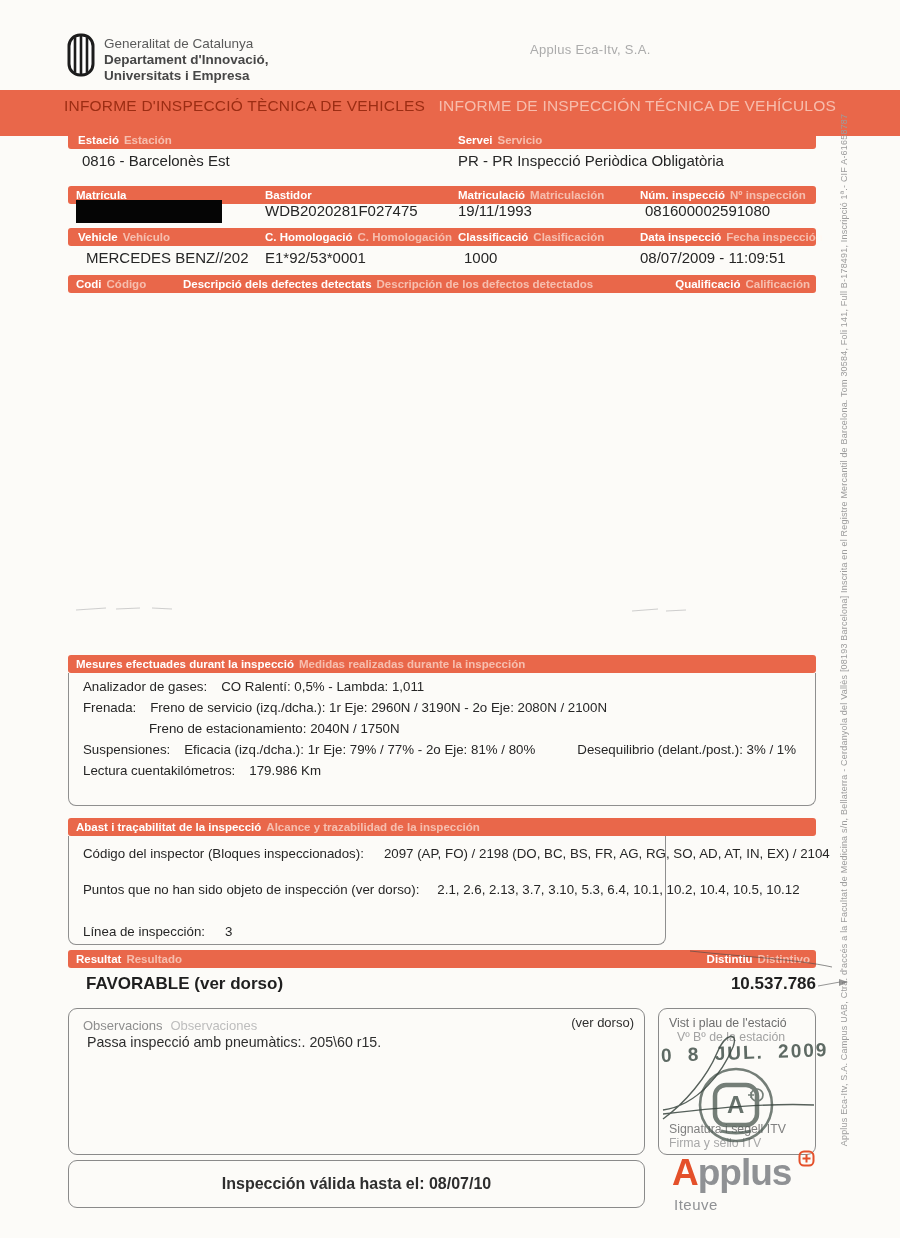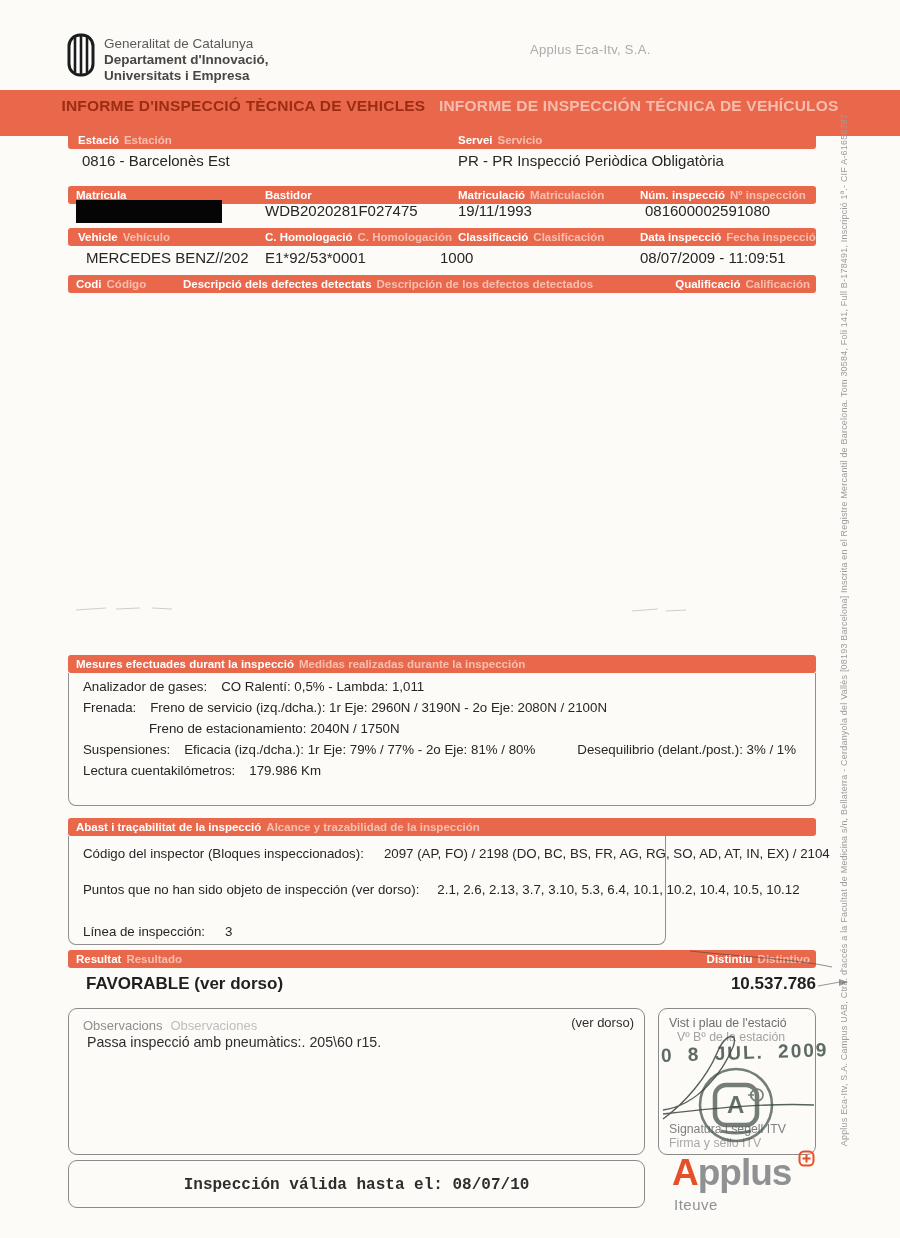--- a/index.html
+++ b/index.html
@@ -14,21 +14,21 @@
   .nowrap { white-space:nowrap; }
 
   
   .agency { position:absolute; left:104px; top:36px; font-size:13.5px; color:#5a5a5a; line-height:16px; }
   .agency .b { font-weight:bold; color:#474747; }
   .company-hdr { position:absolute; left:530px; top:42px; font-size:13px; color:#ABABAB; letter-spacing:.3px; }
 
   .title-band {
     position:absolute; left:0; top:90px; width:900px; height:46px;
     background:var(--accent); text-align:center; line-height:31px;
-    font-weight:bold; font-size:15.5px; white-space:nowrap; letter-spacing:.2px;
+    font-weight:normal; font-size:15.5px; white-space:nowrap; letter-spacing:.2px;
   }
   .title-band .t-ca { color:var(--titledark); }
   .title-band .t-es { color:rgba(255,240,232,.62); margin-left:9px; }
 
   
   .obar {
     position:absolute; left:68px; width:748px; height:18px;
     background:var(--accent); border-radius:3px; font-size:11.5px; line-height:18px;
   }
   .obar > span { position:absolute; white-space:nowrap; }
@@ -144,21 +144,21 @@
     </span>
     <span style="left:390px;">
       <span class="ca">Classificació</span><span class="es">Clasificación</span>
     </span>
     <span style="left:572px;">
       <span class="ca">Data inspecció</span><span class="es">Fecha inspección</span>
     </span>
   </div>
   <div class="val" style="left:86px; top:249px;">MERCEDES BENZ//202</div>
   <div class="val" style="left:265px; top:249px;">E1*92/53*0001</div>
-  <div class="val" style="left:440px; top:249px;">1000</div>
+  <div class="val" style="left:464px; top:249px;">1000</div>
   <div class="val" style="left:640px; top:249px;">08/07/2009 - 11:09:51</div>
 
   <div class="obar" style="top:275px;">
     <span style="left:8px;">
       <span class="ca">Codi</span><span class="es">Código</span>
     </span>
     <span style="left:115px;">
       <span class="ca">Descripció dels defectes detectats</span><span class="es">Descripción de los defectos detectados</span>
     </span>
     <span style="right:6px;">
@@ -242,21 +242,21 @@
       <text x="68" y="104" font-size="24" font-weight="bold" fill="#4E5B54" opacity="0.85" font-family="Liberation Sans, sans-serif">A</text>
 
       <g stroke="#39453F" stroke-width="1.4" fill="none" opacity="0.85">
         <path d="M4,101 C 40,96 64,62 74,38 C 80,22 66,24 58,44 C 48,68 26,94 4,110"></path>
         <path d="M4,105 C 55,99 118,94 155,96"></path>
       </g>
     </svg>
   </div>
 
   <div class="round-box" style="left:68px; top:1160px; width:577px; height:48px; text-align:center; line-height:46px;">
-    <span style="font-size:16px; font-weight:bold;font-family:Liberation Mono, monospace;">Inspección válida hasta el: 08/07/10</span>
+    <span style="font-size:16px; font-weight:bold;">Inspección válida hasta el: 08/07/10</span>
   </div>
 
   <div class="brand">
     <span class="brand-a">A</span><span class="brand-rest">pplus</span>
     <svg style="display:inline-block; vertical-align:18px; margin-left:2px;" width="17" height="17" viewBox="0 0 17 17">
       <rect x="1.5" y="1.5" width="14" height="14" rx="4.5" fill="none" stroke="#E4502A" stroke-width="2"></rect>
       <line x1="8.5" y1="4.5" x2="8.5" y2="12.5" stroke="#E4502A" stroke-width="2"></line>
       <line x1="4.5" y1="8.5" x2="12.5" y2="8.5" stroke="#E4502A" stroke-width="2"></line>
     </svg>
   </div>

